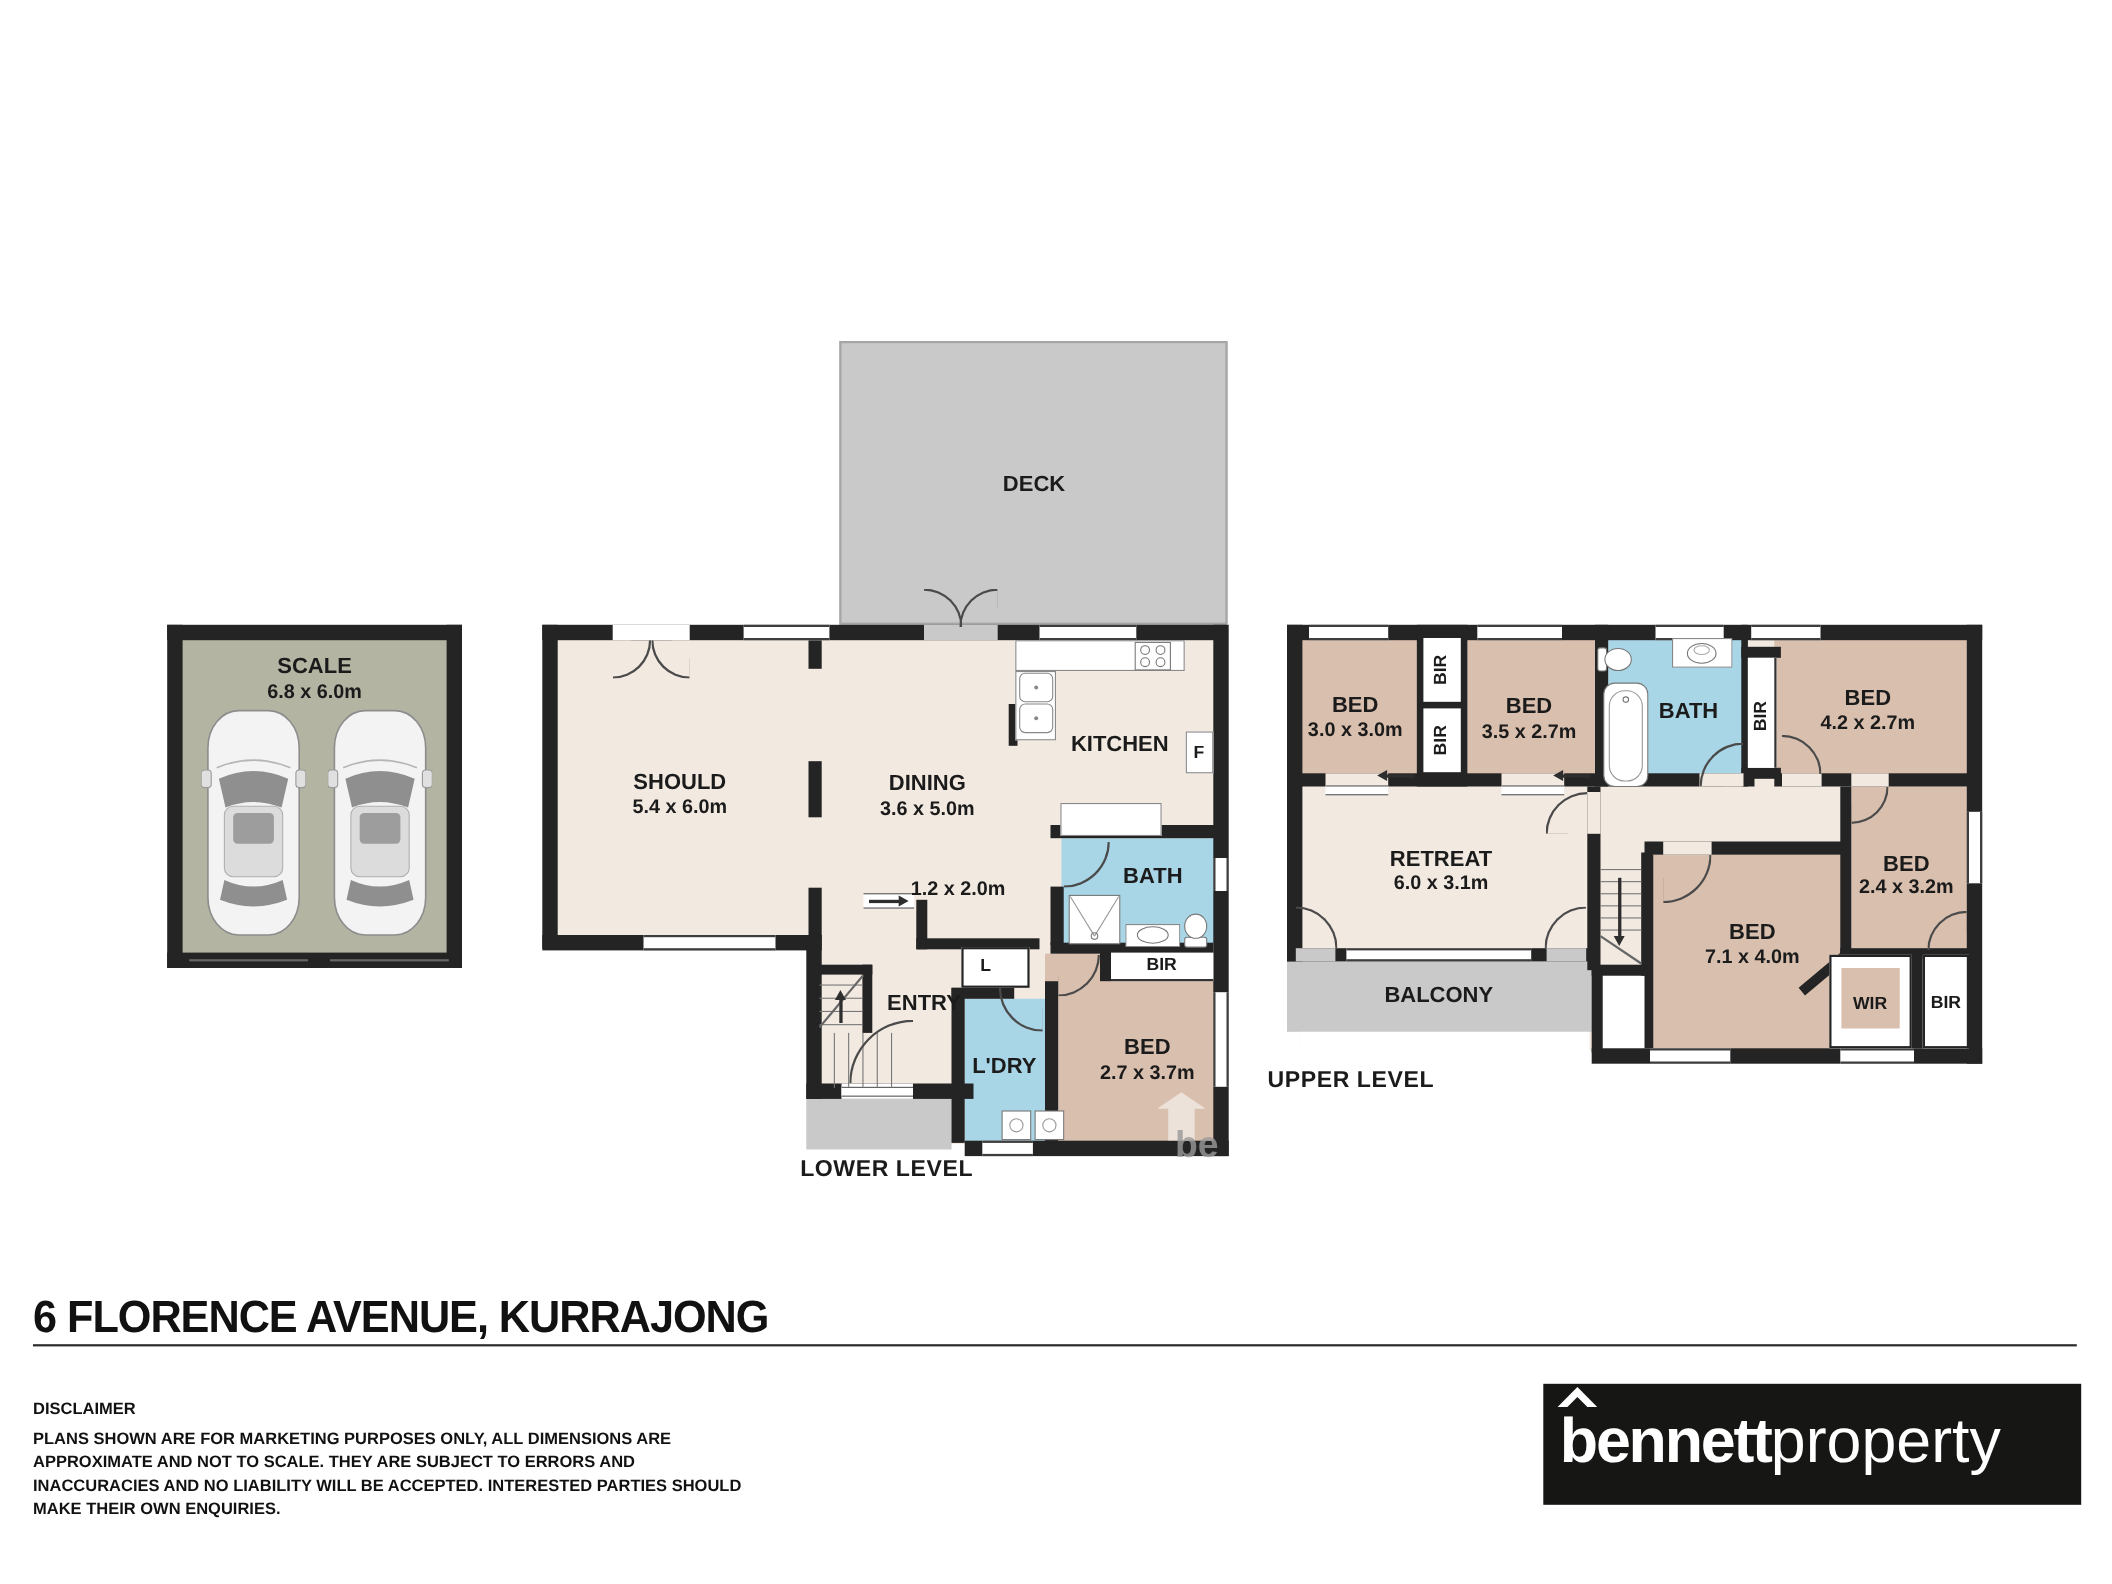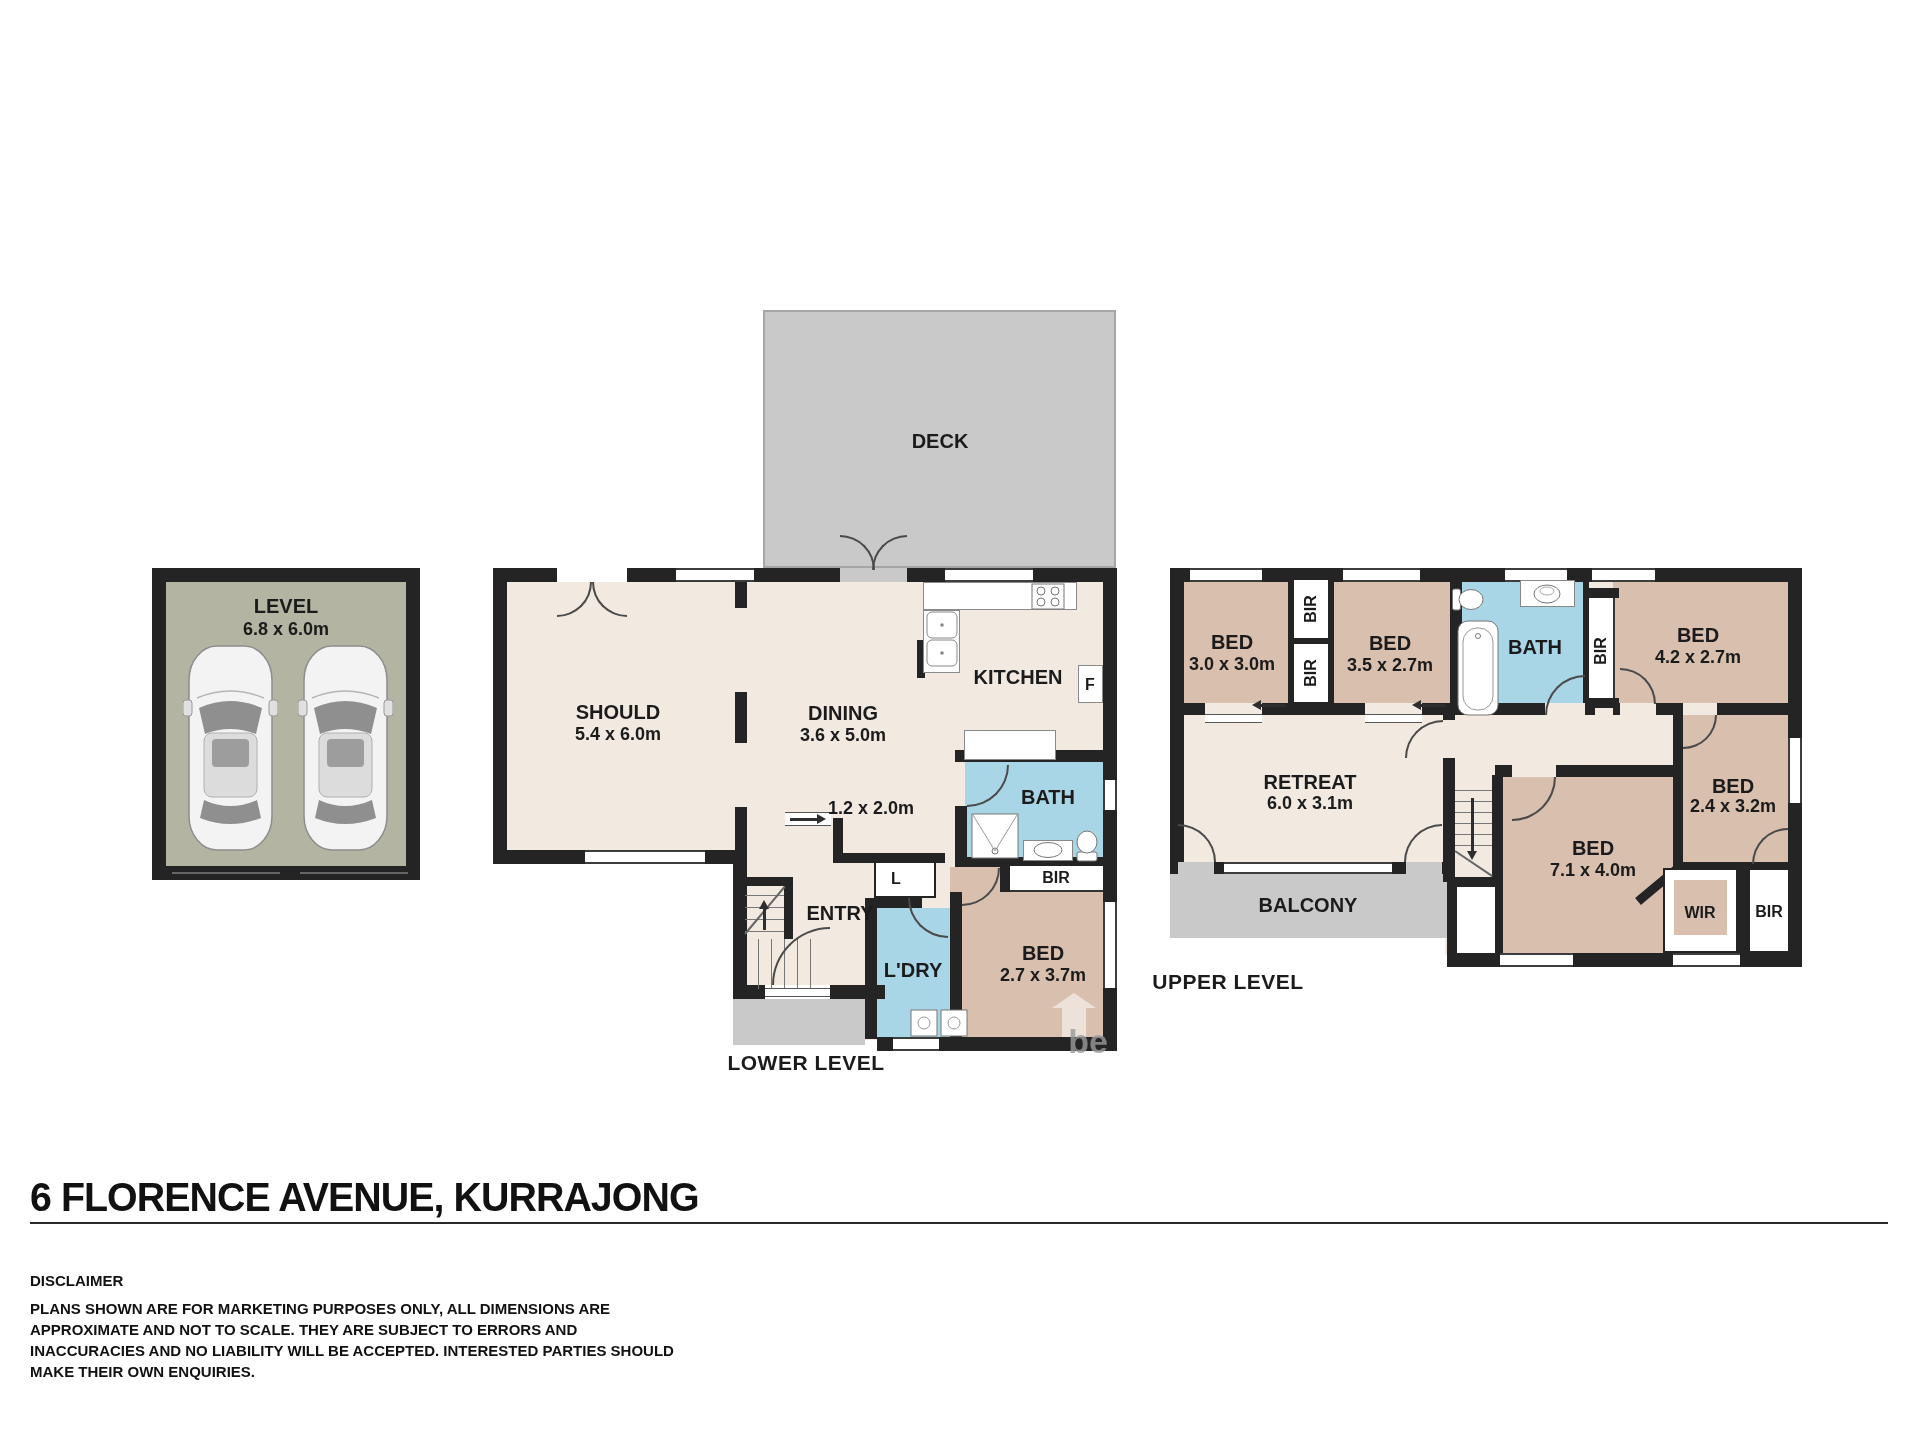--- a/index.html
+++ b/index.html
@@ -265,21 +265,21 @@
     <rect x="1" y="2" width="26" height="26" fill="#fff" stroke="#777"></rect>
     <rect x="31" y="2" width="26" height="26" fill="#fff" stroke="#777"></rect>
     <circle cx="14" cy="15" r="6" fill="none" stroke="#999"></circle>
       <circle cx="44" cy="15" r="6" fill="none" stroke="#999"></circle>
   </svg>
 
   <svg class="fx" style="left:1052px;top:993px;opacity:.55" width="44" height="44" viewBox="0 0 44 44">
     <path d="M22 0 L44 15 L34 15 L34 44 L10 44 L10 15 L0 15 Z" fill="#ffffff"></path>
   </svg>
 
-  <div class="lbl" style="left:286px;top:606px">LEVEL</div>
+  <div class="lbl" style="left:286px;top:606px">SCALE</div>
   <div class="lbl dims" style="left:286px;top:629px">6.8 x 6.0m</div>
   <div class="lbl" style="left:940px;top:441px">DECK</div>
   <div class="lbl" style="left:618px;top:712px">SHOULD</div>
   <div class="lbl dims" style="left:618px;top:734px">5.4 x 6.0m</div>
   <div class="lbl" style="left:843px;top:713px">DINING</div>
   <div class="lbl dims" style="left:843px;top:735px">3.6 x 5.0m</div>
   <div class="lbl" style="left:1018px;top:677px">KITCHEN</div>
   <div class="lbl sm" style="left:1090px;top:685px">F</div>
   <div class="lbl dims" style="left:871px;top:808px">1.2 x 2.0m</div>
   <div class="lbl" style="left:840px;top:913px">ENTRY</div>
@@ -311,13 +311,19 @@
   <div class="lbl sm" style="left:1700px;top:913px">WIR</div>
   <div class="lbl sm" style="left:1769px;top:912px">BIR</div>
   <div class="lbl lvl" style="left:1228px;top:982px">UPPER LEVEL</div>
 
   <div id="wm-be">be</div>
 
   <div id="address">6 FLORENCE AVENUE, KURRAJONG</div>
   <div id="rule"></div>
   <div id="disc-h">DISCLAIMER</div>
   <div id="disc-b">PLANS SHOWN ARE FOR MARKETING PURPOSES ONLY, ALL DIMENSIONS ARE APPROXIMATE AND NOT TO SCALE. THEY ARE SUBJECT TO ERRORS AND INACCURACIES AND NO LIABILITY WILL BE ACCEPTED. INTERESTED PARTIES SHOULD MAKE THEIR OWN ENQUIRIES.</div>
+  <div id="logo" style="background: rgb(22, 22, 20);">
+    <div class="roof"></div>
+    <div class="roofcut"></div>
+    <div class="txt"><span class="bold">bennett</span><span class="light">property</span>
+    </div>
+  </div>
 </div>
 
 </body></html>

